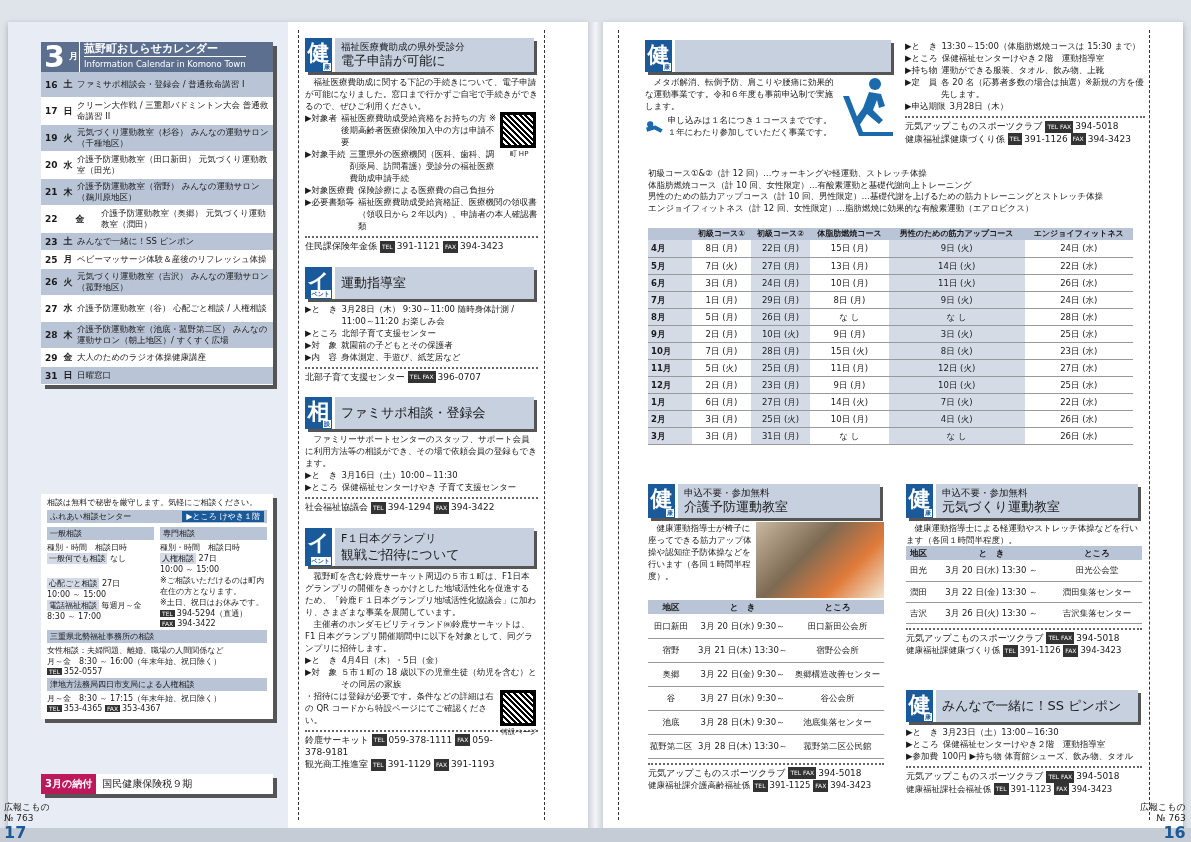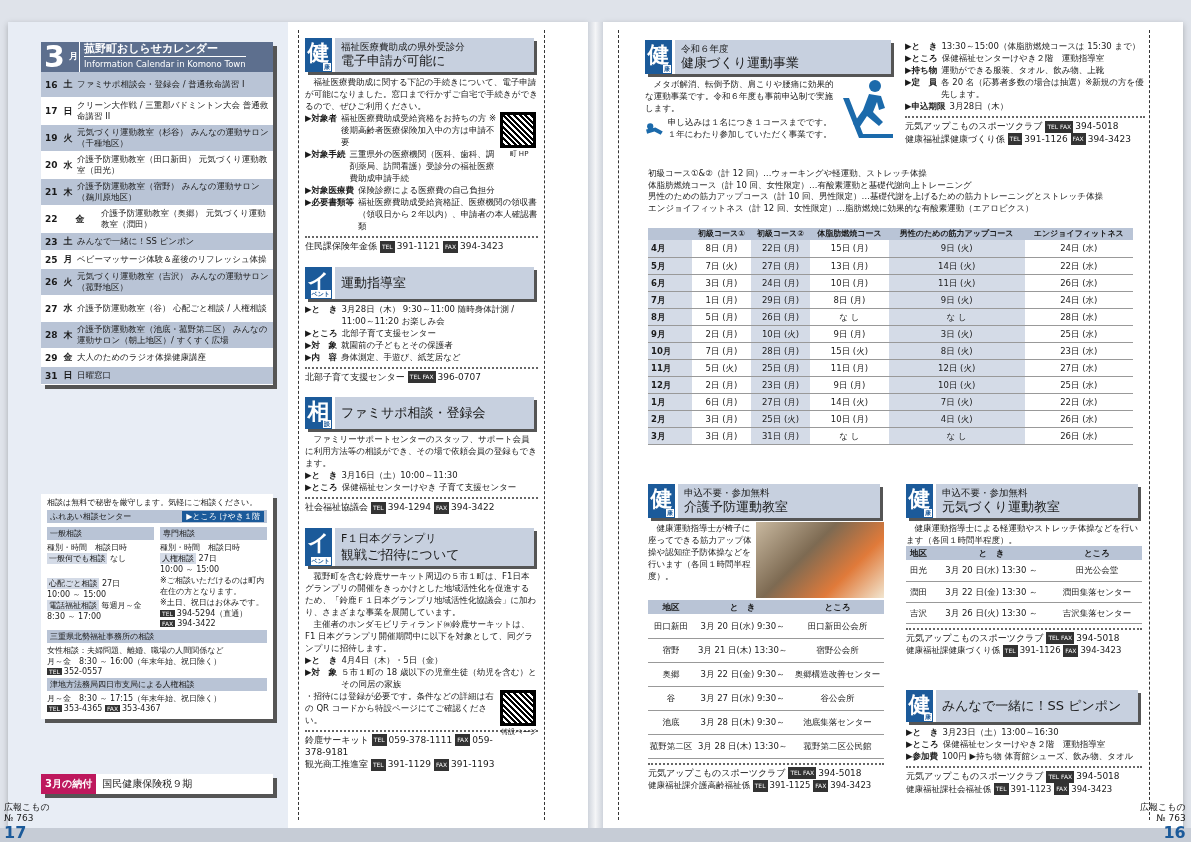--- a/index.html
+++ b/index.html
@@ -45,21 +45,21 @@
 .col-r2{position:absolute;left:1149px;top:30px;width:0;height:790px;border-left:1px dashed #333}
 .sec{margin-top:10px;font-size:8.5px;line-height:12px}
 .sh{display:flex;align-items:stretch;background:#c7d0df;box-shadow:3px 3px 0 #555;margin-bottom:4px;margin-right:4px}
 .badge{width:30px;min-height:32px;background:#1b5a9a;color:#fff;font-size:22px;font-weight:bold;text-align:center;line-height:30px;position:relative;border-right:3px solid #fff}
 .badge small{position:absolute;right:1px;bottom:1px;font-size:6px;background:#fff;color:#1b5a9a;line-height:8px;padding:0 1px}
 .sh-text{padding:3px 6px;display:flex;flex-direction:column;justify-content:center}
 .sh-sub{font-size:9.5px;line-height:12px}
 .sh-main{font-size:13px;line-height:16px}
 .indent{text-indent:1em}
 .kv{display:flex}
-.kv .k{white-space:nowrap;font-weight:bold;margin-right:4px}
+.kv .k{white-space:nowrap;font-weight:normal;margin-right:4px}
 .contact{border-top:2px dotted #666;margin-top:4px;padding-top:2px;font-size:9px}
 .qr{float:right;width:38px;text-align:center;font-size:7px;margin-left:0}
 .qr .box{width:36px;height:36px;background:repeating-linear-gradient(45deg,#000 0 2px,#fff 2px 4px),#000;border:3px solid #000}
 
 .rp{position:absolute;font-size:8.5px;line-height:12px}
 .table{border-collapse:collapse;width:100%;font-size:8.5px}
 .table th{background:#b9c4d6;font-weight:bold;font-size:8px;padding:1px 2px;line-height:10px}
 .table td{text-align:center;border-bottom:1px solid #999;height:17px}
 .table td.m{text-align:left;font-weight:bold;background:#d4dbe7;padding-left:3px;width:44px}
 .table td.alt{background:#d4dbe7}
@@ -315,24 +315,20 @@
     <div style="font-size:9px"><span>観光商工推進室</span> <span class="tel">TEL</span><span>391-1129</span> <span class="tel">FAX</span><span>391-1193</span></div>
   </div>
 </div>
 
 <div class="col-r1"></div>
 <div class="col-r2"></div>
 
 <div class="rp" style="left:645px;top:40px;width:250px">
   <div class="sh">
     <div class="badge"><span>健</span><small>康</small></div>
-    <div class="sh-text">
-        <div class="sh-sub">令和６年度</div>
-        <div class="sh-main">健康づくり運動事業</div>
-      </div>
   </div>
   <div class="runner">
     <svg width="56" height="60" viewBox="0 0 56 60">
         <circle cx="36" cy="8" r="6" fill="#1b6aab"></circle>
         <path d="M30 16 L42 18 L46 30 L40 32 L38 24 L34 34 L44 44 L40 48 L28 38 L20 50 L14 46 L24 32 Z" fill="#1b6aab"></path>
         <path d="M4 20 L10 20 L24 56 L54 56 L54 60 L20 60 Z" fill="#1b6aab"></path>
       </svg>
   </div>
   <div class="indent">メタボ解消、転倒予防、肩こりや腰痛に効果的な運動事業です。令和６年度も事前申込制で実施します。</div>
   <div style="display:flex;gap:4px;margin-top:2px">

